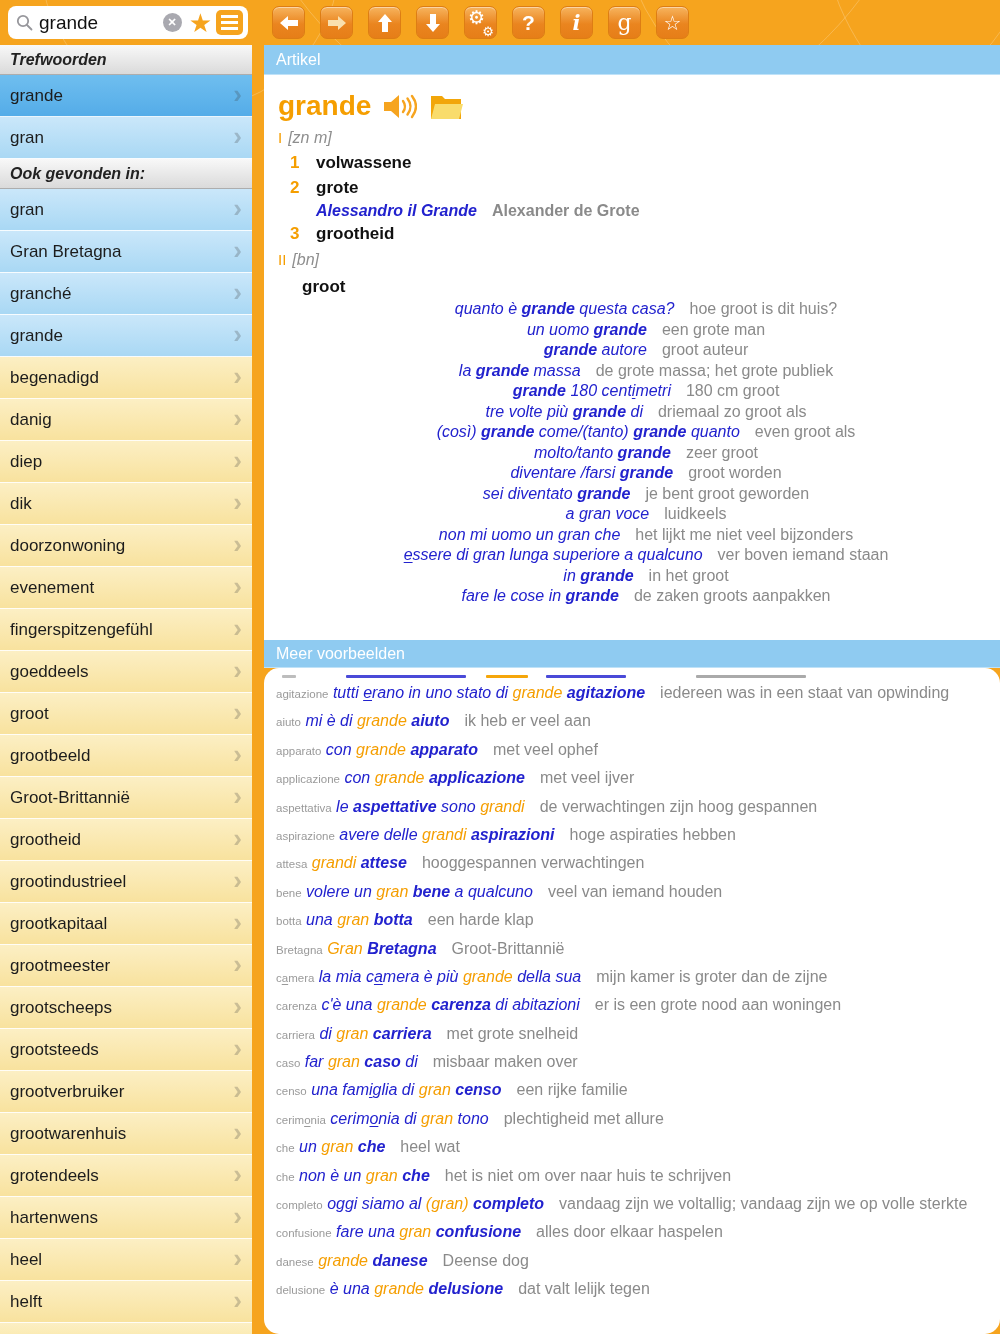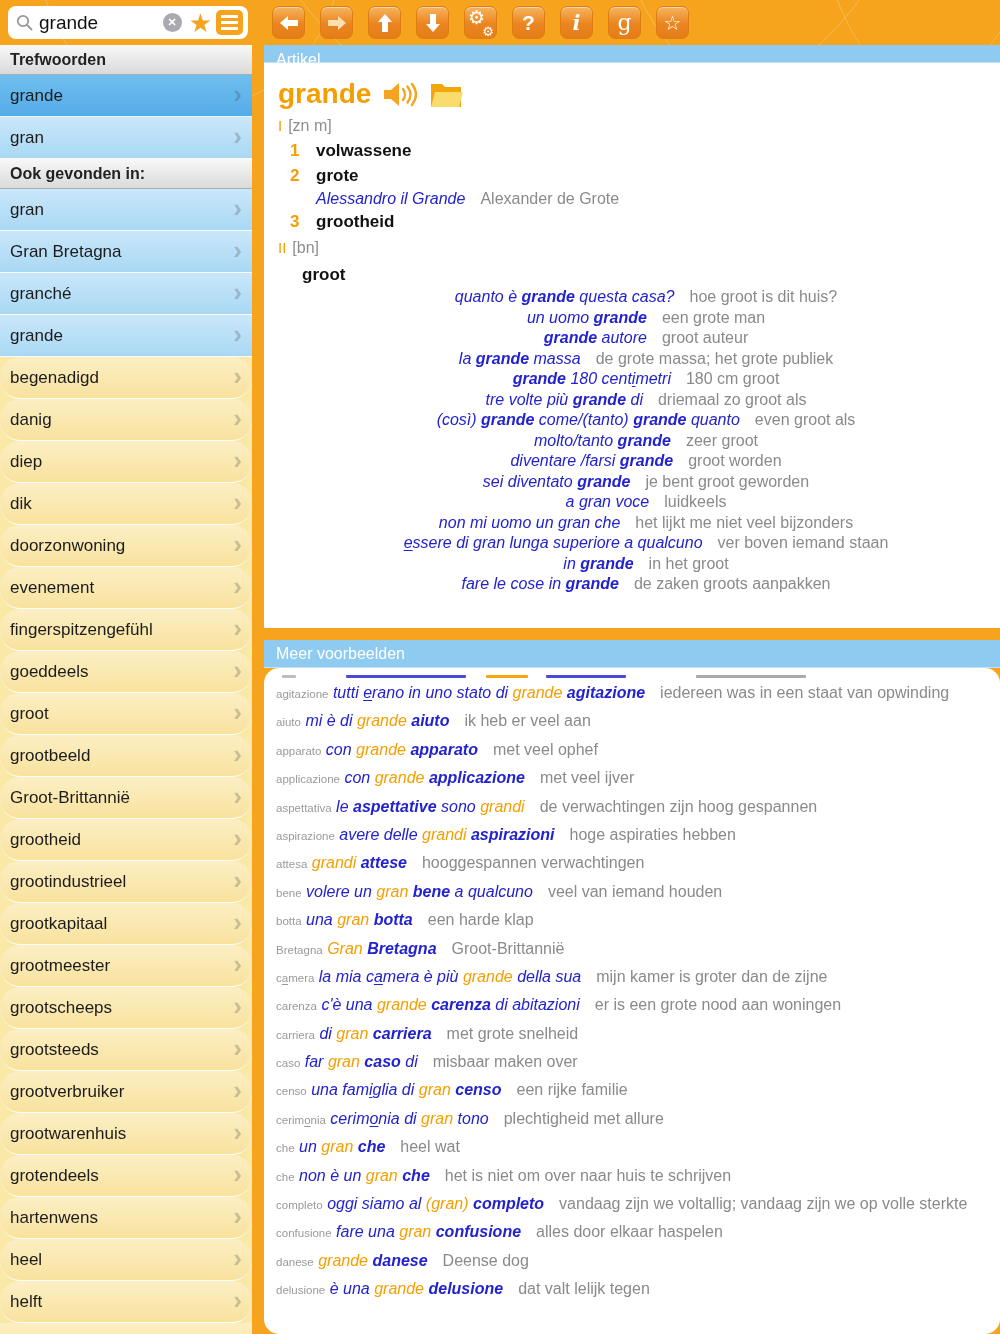--- a/index.html
+++ b/index.html
@@ -37,46 +37,46 @@
   .tb-btn .glyph-help { font-size:21px; font-weight:bold; }
   .tb-btn .glyph-info { font-family:"DejaVu Serif", serif; font-style:italic; font-size:21px; font-weight:bold; }
   .tb-btn .glyph-g { font-family:"DejaVu Serif", serif; font-size:22px; }
   .tb-btn .glyph-fav { font-size:20px; }
   .gear-big { position:absolute; left:3px; top:-1px; font-size:19px; }
   .gear-small { position:absolute; right:2px; bottom:-1px; font-size:13px; }
 
   
   .sidebar { position:absolute; left:0; top:45px; width:252px; height:1289px; z-index:4; background:#FAE8A6; }
   .sb-header { height:30px; background:linear-gradient(#F8F8F8,#DADADA); border-bottom:1px solid #ADADAD;
-    font-size:16px; font-weight:bold; color:#222; line-height:29px; padding-left:10px; }
+    font-size:16px; font-weight:bold; color:#222; line-height:29px; padding-left:10px;font-style:italic; }
   .sb-item { height:42px; position:relative; font-size:17px; color:#1c1c1c; line-height:41px;
     padding-left:10px; border-bottom:1px solid rgba(255,255,255,.85); cursor:pointer;
     white-space:nowrap; overflow:hidden; }
   .sb-item.blue { background:linear-gradient(#CAE7FA,#A9D8F4); }
   .sb-item.blue.selected { background:linear-gradient(#6FBEEF,#54ACE8); }
-  .sb-item.yellow { background:linear-gradient(#FCEFC4,#F8E29E);border-radius:20px; }
+  .sb-item.yellow { background:linear-gradient(#FCEFC4,#F8E29E); }
   .sb-item .chev { position:absolute; right:10px; top:0; font-size:26px; color:rgba(60,60,60,.25);
     line-height:39px; font-weight:bold; }
   .sb-sliver { height:11px; background:linear-gradient(#FCEFC4,#FBEBB4); }
 
   
-  .panel-bar { height:18px; background:#8FCBF1; color:#fff; font-size:16px; line-height:30px;
+  .panel-bar { height:30px; background:#8FCBF1; color:#fff; font-size:16px; line-height:30px;
     padding-left:12px; border-bottom:1px solid #BFE2F8; }
   .article { position:absolute; left:264px; top:45px; width:736px; height:595px; z-index:3; }
   .article-content { background:#fff; height:565px; overflow:hidden; padding:13px 10px 0 14px;
     font-size:16px; }
   .headword-row { display:flex; align-items:center; gap:12px; height:36px; }
   .headword { font-size:28px; font-weight:bold; color:#F59E00; letter-spacing:0; }
   .pos-line { margin-top:5px; height:21px; }
   .roman { color:#F59E00; font-size:15px; margin-right:6px; }
-  .pos-tag { color:#8E8E8E; font-size:16px; }
+  .pos-tag { color:#8E8E8E; font-style:italic; font-size:16px; }
   .sense { line-height:25px; padding-left:12px; }
   .sense .num { display:inline-block; width:26px; color:#F59E00; font-weight:bold; font-size:17px; }
   .sense .lbl { font-weight:bold; color:#111; font-size:17px; }
-  .sense-ex { padding-left:38px; line-height:21px; }
+  .sense-ex { padding-left:38px; line-height:21px;font-weight:bold; }
   .adj-label { font-weight:bold; color:#111; font-size:17px; padding-left:24px; margin-top:3px; line-height:24px; }
   .ex-block { padding-left:24px;text-align:center; }
   .ex-line { line-height:20.5px; }
   .gap { display:inline-block; width:15px; }
 
   .seg-i { color:#2222CE; font-style:italic; }
   .seg-b { color:#2222CE; font-style:italic; font-weight:bold; }
   .seg-o { color:#F59E00; font-style:italic; }
   .seg-u { text-decoration:underline; text-underline-offset:2px; }
   .seg-k { color:#9A9A9A; font-size:11.5px; font-style:normal; }

